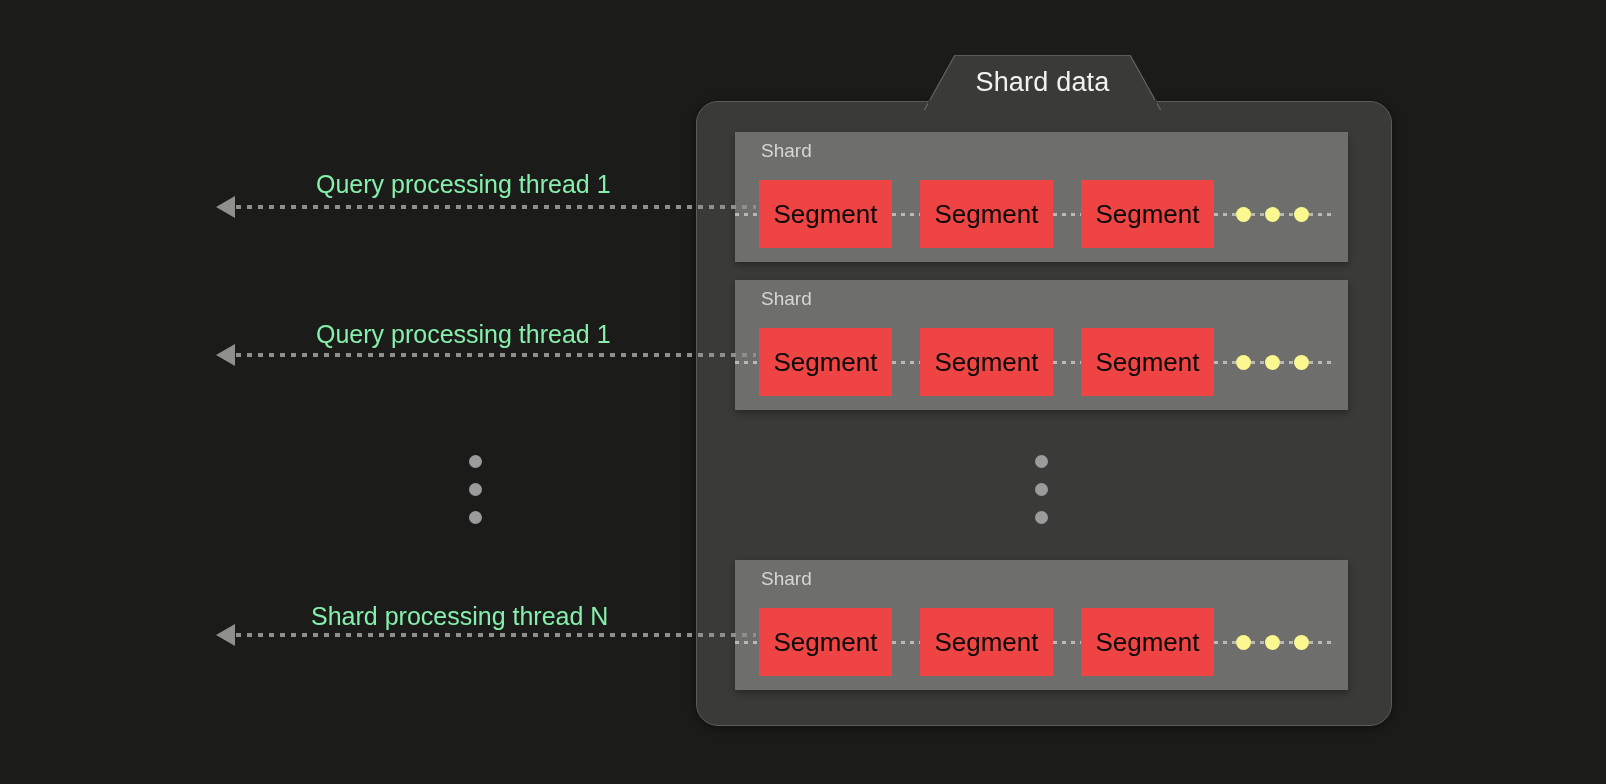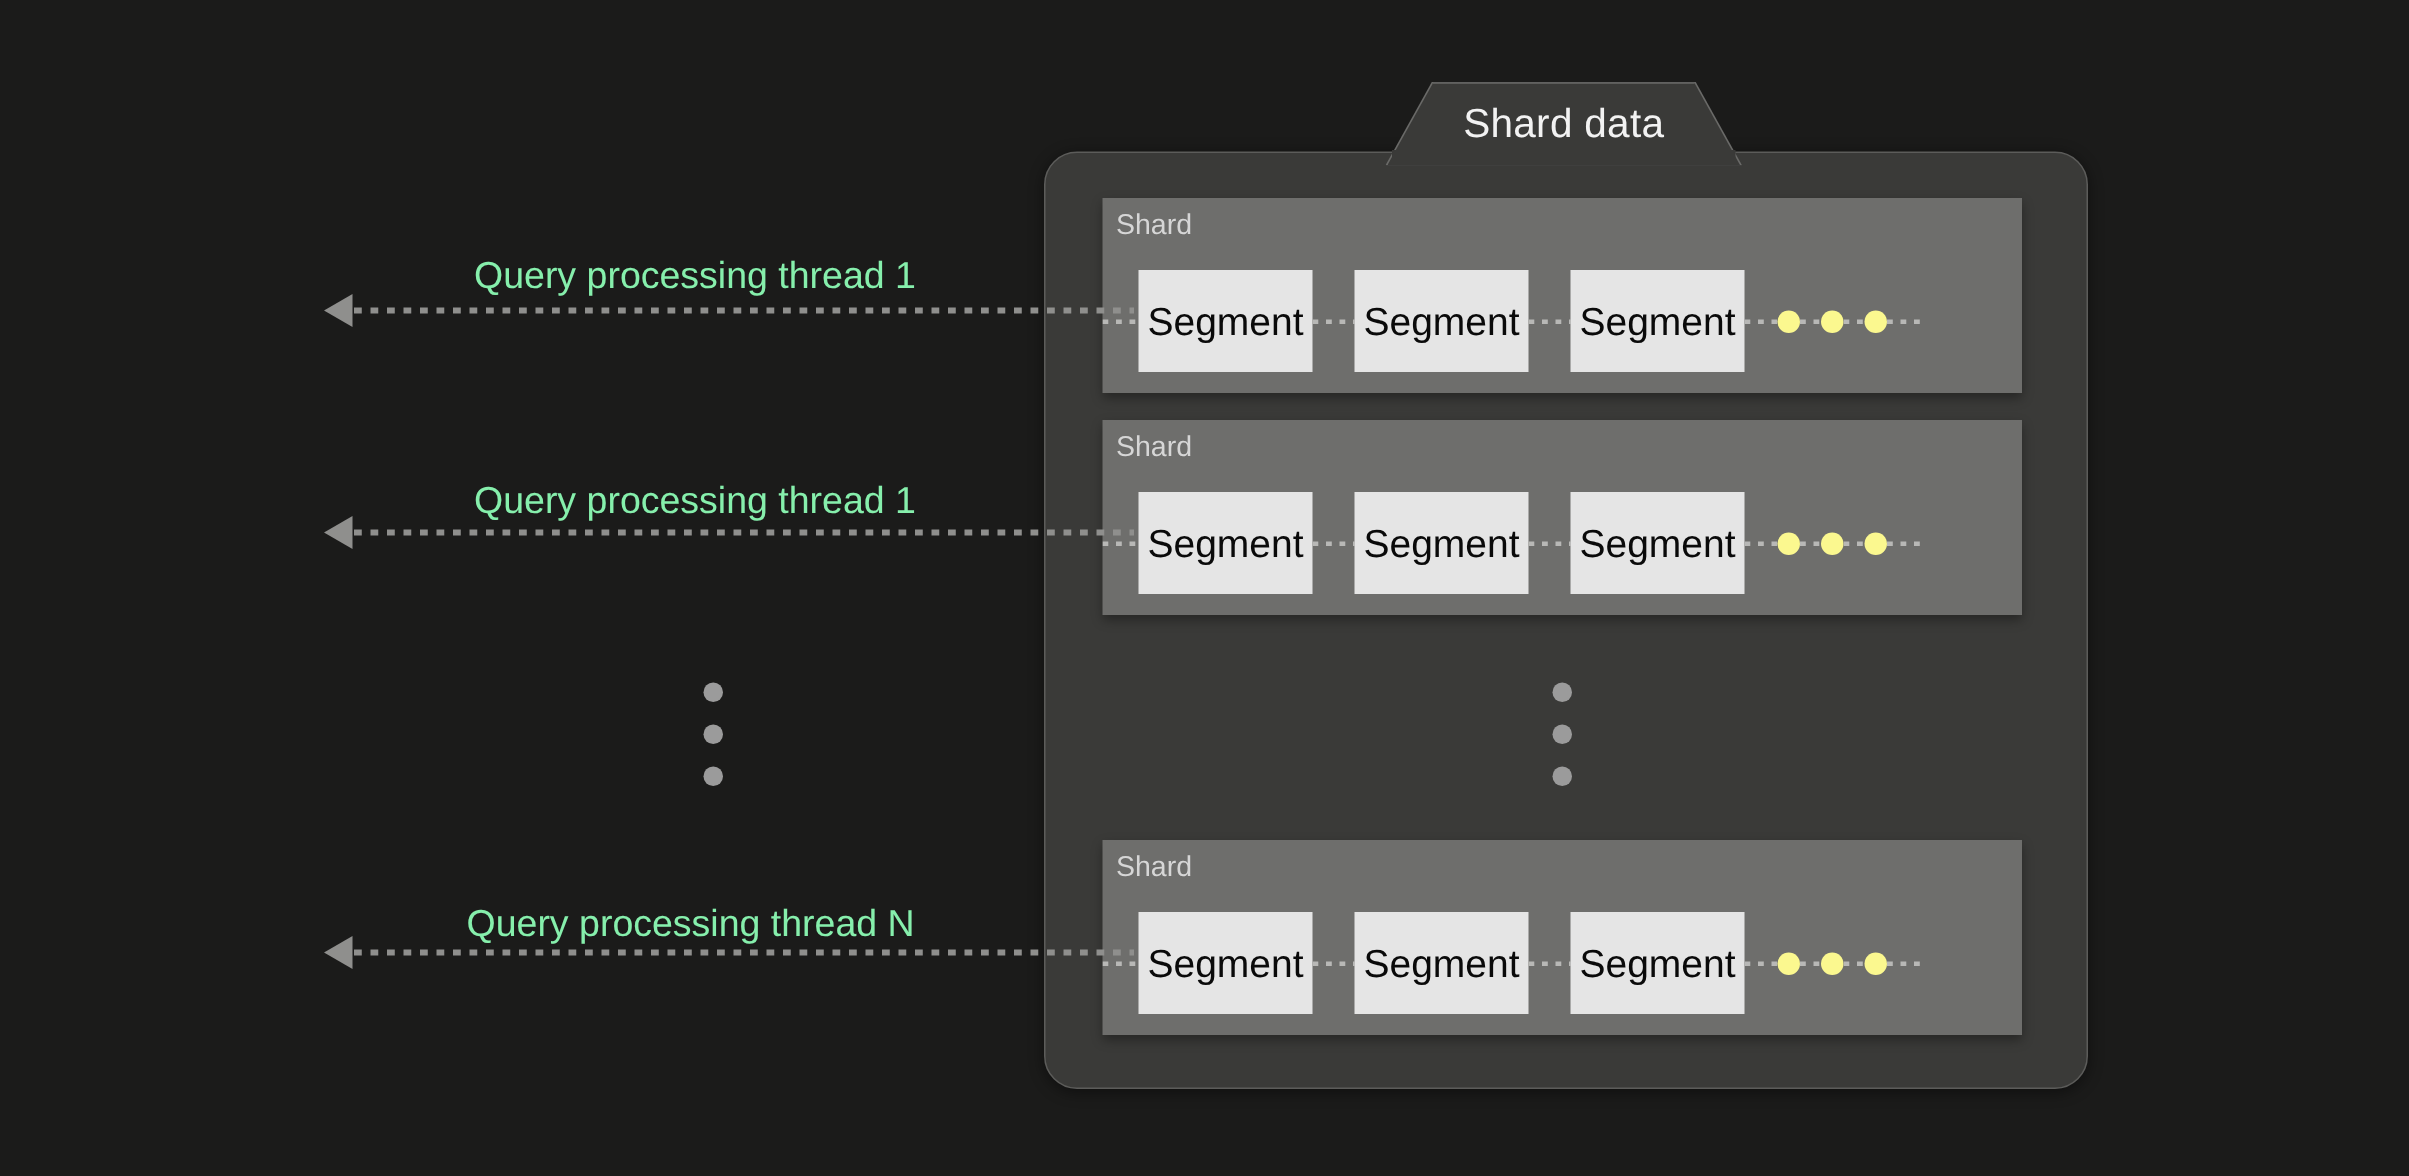--- a/index.html
+++ b/index.html
@@ -90,21 +90,21 @@
     height: 130px;
     background: #6e6e6c;
     box-shadow: 0 3px 7px rgba(0,0,0,0.35);
   }
   .shard-1 { top: 132px; }
   .shard-2 { top: 280px; }
   .shard-3 { top: 560px; }
 
   .shard-label {
     position: absolute;
-    left: 9px;
+    left: 26px;
     top: 8px;
     color: #d6d6d6;
     font-size: 19px;
   }
 
   .shard-track {
     position: absolute;
     left: 0;
     top: 48px;
     width: 613px;
@@ -120,23 +120,23 @@
     background-size: 9px 3px;
     background-repeat: repeat-x;
   }
   .dotline.lead  { width: 24px; }
   .dotline.gap   { width: 28px; }
   .dotline.tail  { width: 22px; }
   .dotline.tail2 { width: 24px; }
 
   .segment {
     flex: 0 0 auto;
-    width: 116px;
+    width: 133px;
     height: 68px;
-    background: #e5e5e5;
+    background: #ef4444;
     color: #0a0a0a;
     font-size: 26px;
     display: flex;
     align-items: center;
     justify-content: center;
     box-sizing: border-box;
   }
 
   .ydot {
     flex: 0 0 auto;
@@ -280,21 +280,21 @@
   </div>
 
   <div class="vdots vdots-left">
     <span></span>
     <span></span>
     <span></span>
   </div>
 
   <div class="thread-label thread-label-1">Query processing thread 1</div>
   <div class="thread-label thread-label-2">Query processing thread 1</div>
-  <div class="thread-label thread-label-3">Query processing thread N</div>
+  <div class="thread-label thread-label-3">Shard processing thread N</div>
 
   <div class="arrow arrow-1">
     <div class="arrowhead"></div>
     <div class="arrow-line"></div>
   </div>
   <div class="arrow arrow-2">
     <div class="arrowhead"></div>
     <div class="arrow-line"></div>
   </div>
   <div class="arrow arrow-3">

